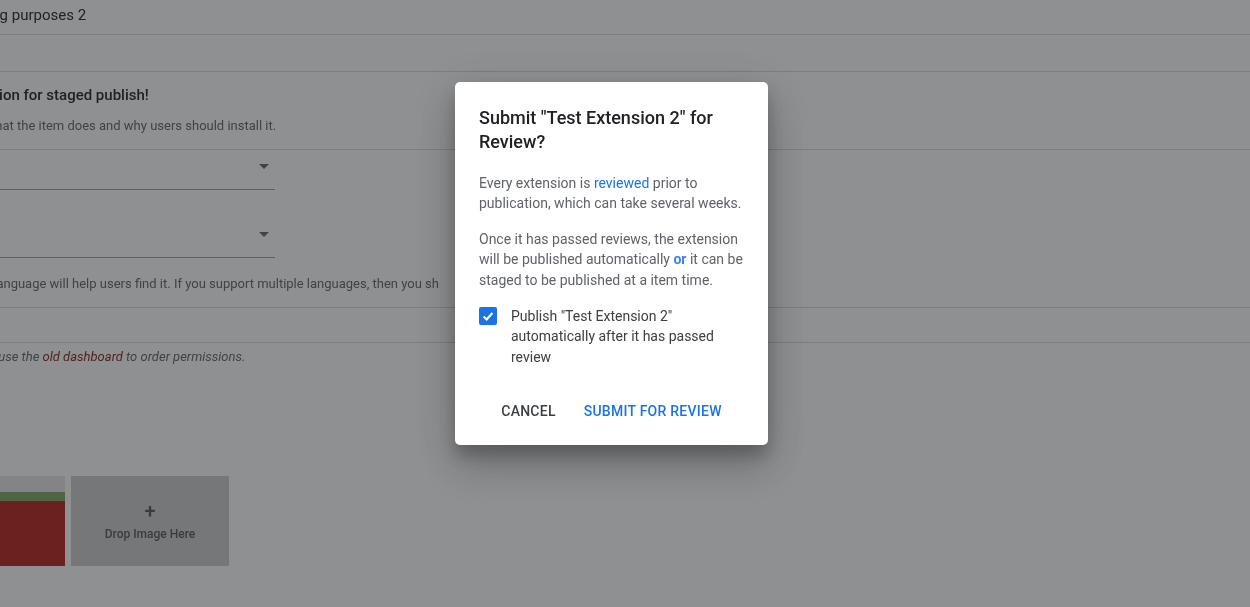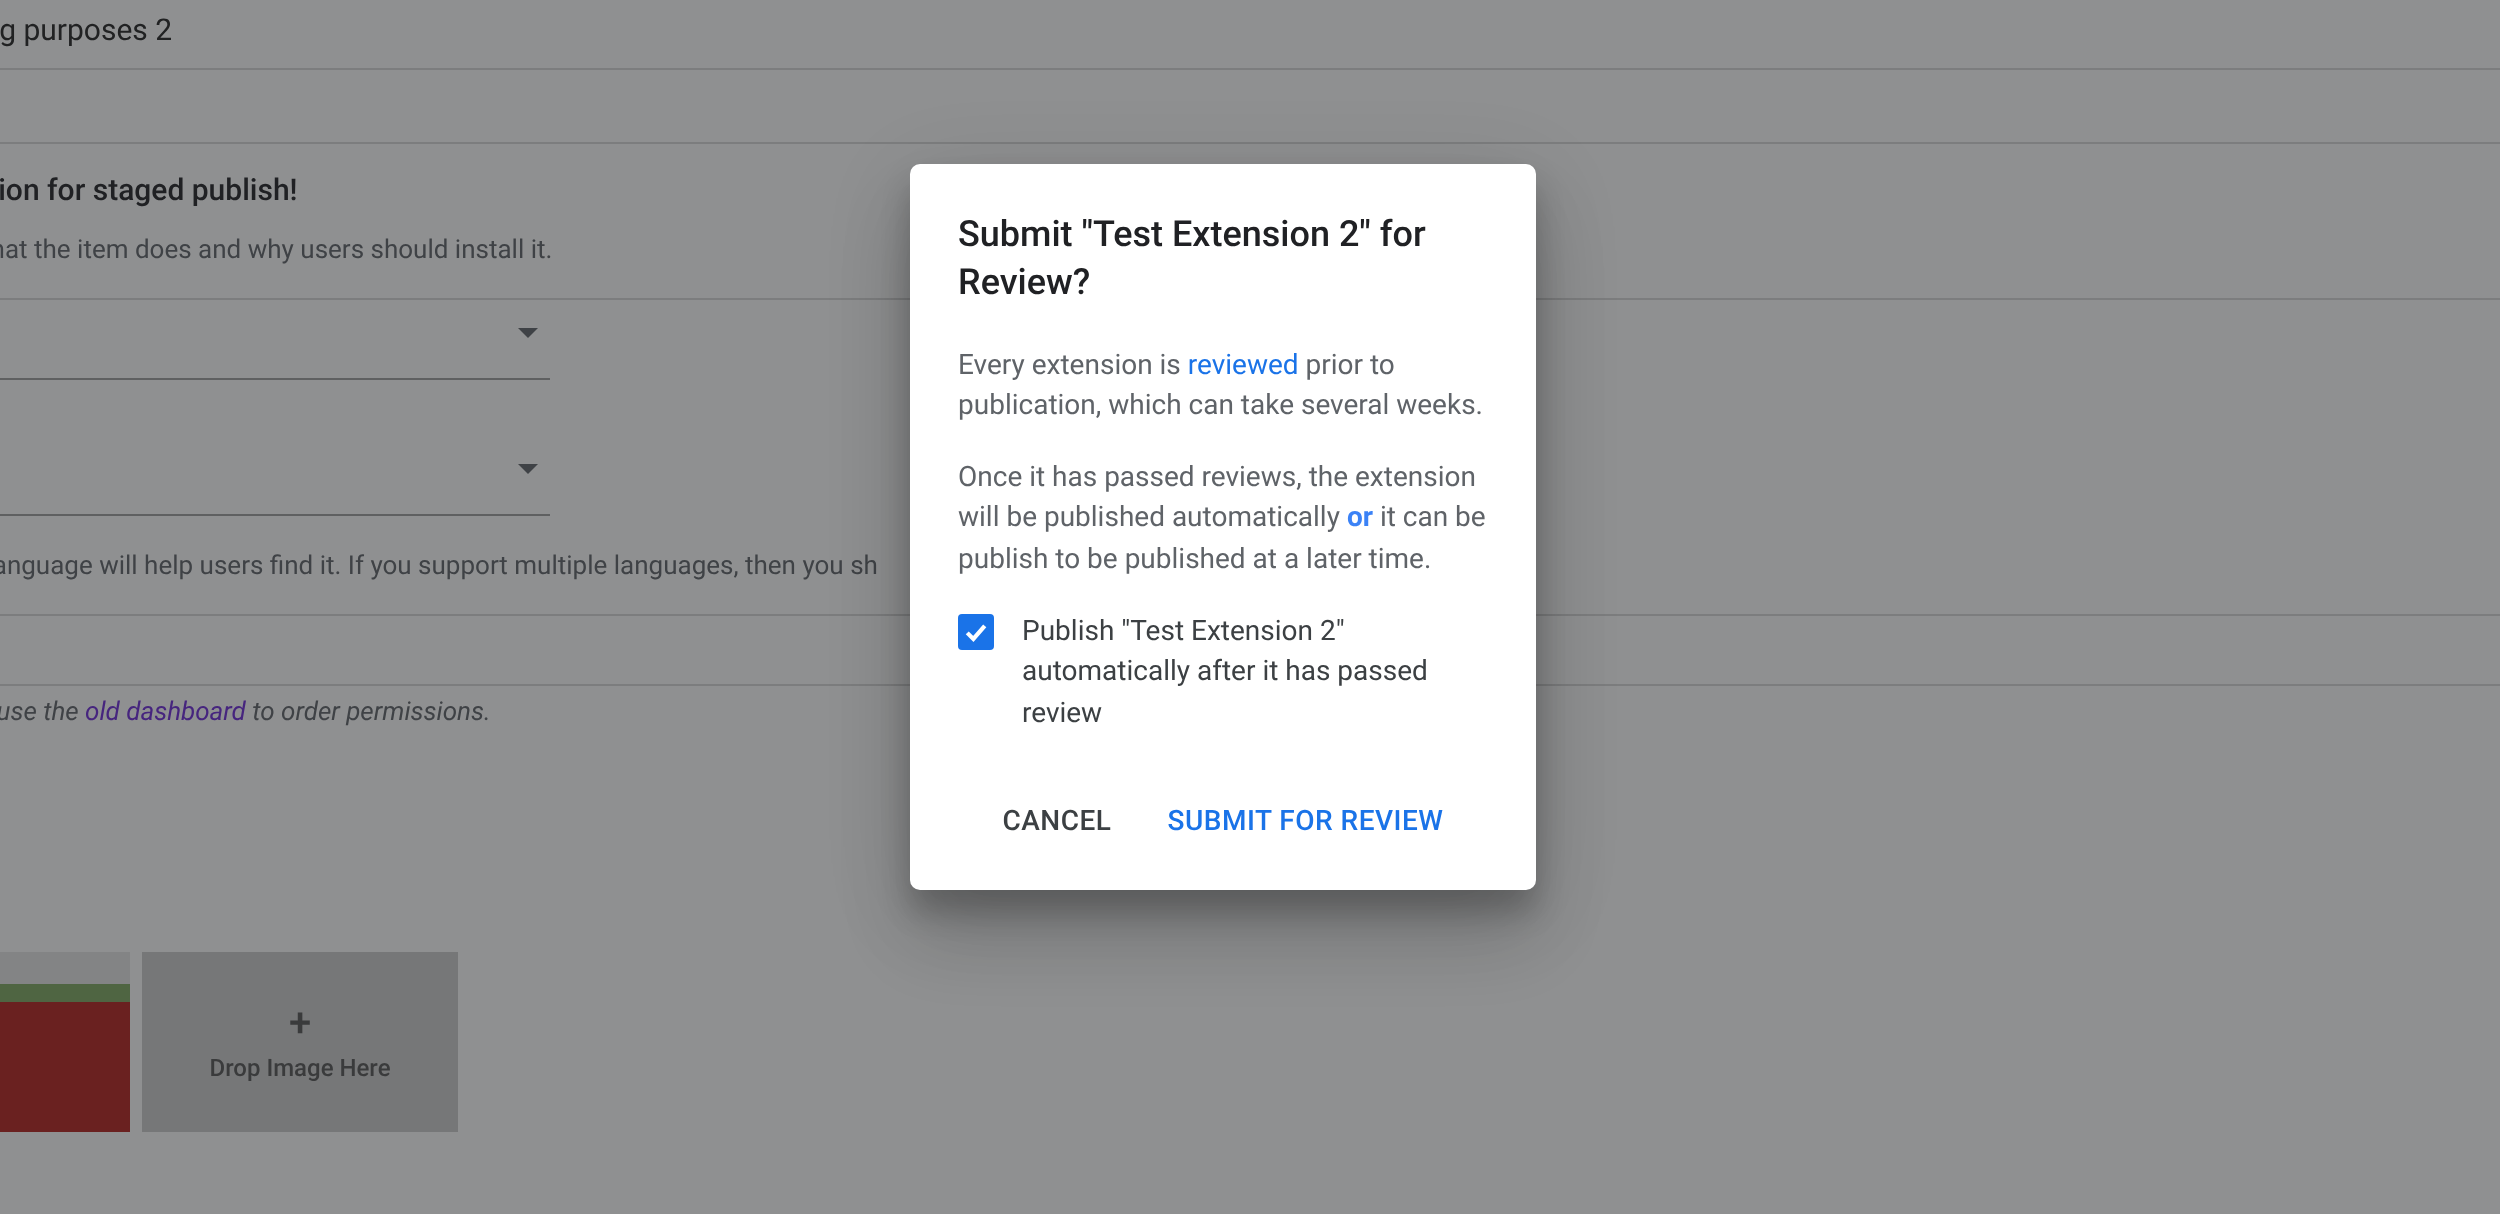--- a/index.html
+++ b/index.html
@@ -40,21 +40,21 @@
       padding: 14px 0 8px 0;
       margin-left: -25px;
     }
     .bg .helper {
       font-size: 13px;
       color: #5f6368;
       padding: 6px 0 16px 0;
       margin-left: -25px;
     }
     .bg .helper a {
-      color: #6d28d9;
+      color: #7f1d1d;
       text-decoration: none;
       font-style: italic;
     }
     .bg .helper.italic {
       font-style: italic;
     }
     .bg .dropdown {
       width: 300px;
       height: 40px;
       border-bottom: 1px solid #9e9e9e;
@@ -251,21 +251,21 @@
 
 <div class="dialog">
   <h2>Submit "Test Extension 2" for Review?</h2>
 
   <p>
     <span>Every extension is </span><a href="#">reviewed</a><span> prior to publication, which can take several weeks.</span>
   </p>
 
 
   <p>
-    <span>Once it has passed reviews, the extension will be published automatically </span><strong>or</strong><span> it can be publish to be published at a later time.</span>
+    <span>Once it has passed reviews, the extension will be published automatically </span><strong>or</strong><span> it can be staged to be published at a item time.</span>
   </p>
 
   <div class="cb-row">
     <div class="checkbox">
       <svg viewBox="0 0 16 16">
           <polyline points="3,8.5 6.5,12 13,4.5"></polyline>
         </svg>
     </div>
     <div class="cb-label">Publish "Test Extension 2" automatically after it has passed review</div>
   </div>

